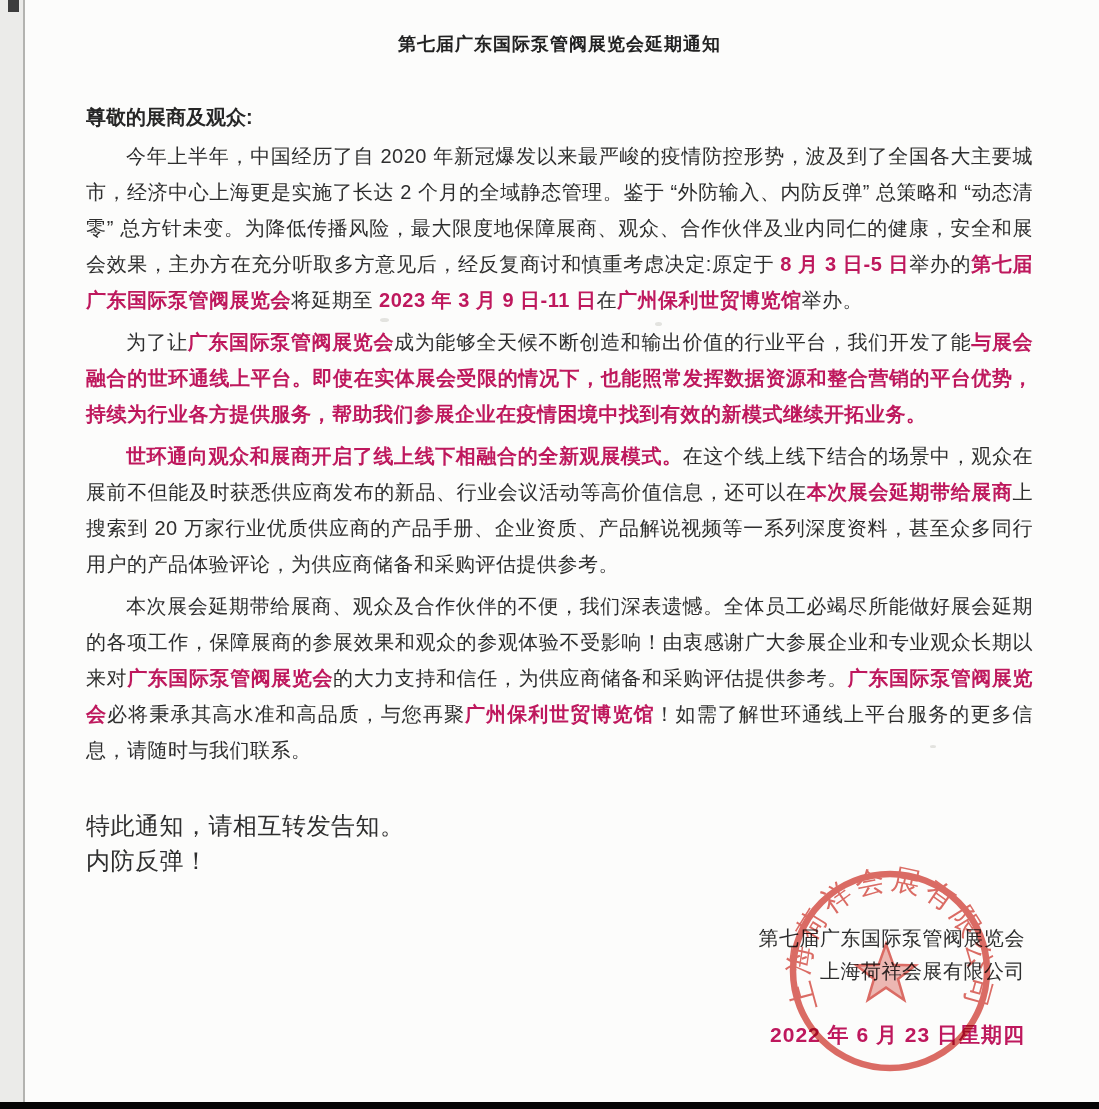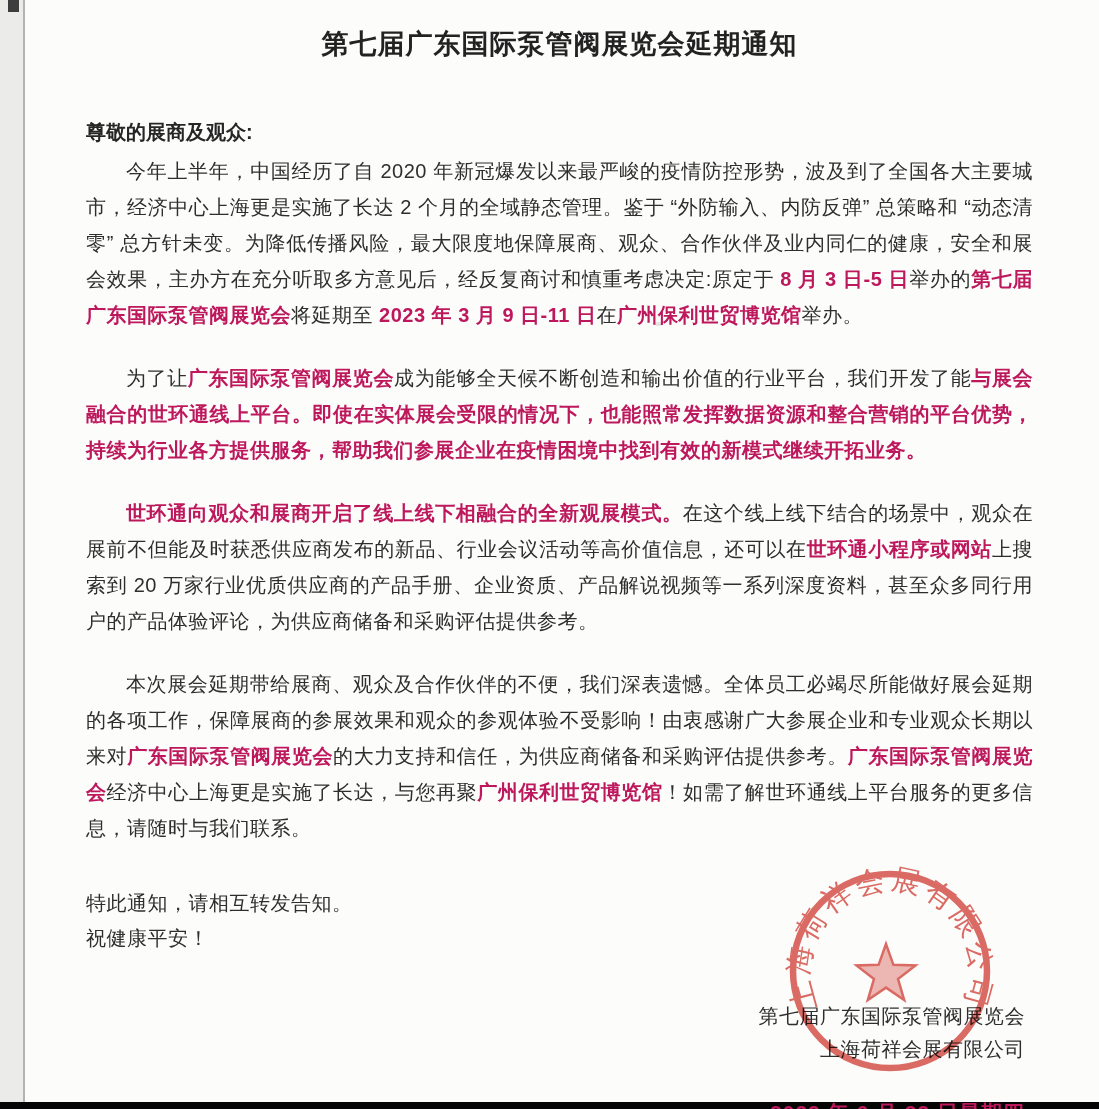--- a/index.html
+++ b/index.html
@@ -43,45 +43,45 @@
 
   .content {
     position: absolute;
     left: 0; top: 0;
     width: 1099px;
     padding: 24px 66px 0 86px;
     color: #2e2e2e;
   }
   .doc-title {
     text-align: center;
-    font-size: 27px;
+    font-size: 18px;
     font-weight: 700;
     color: #222;
     letter-spacing: 1px;
     line-height: 40px;
   }
   .salutation {
-    margin-top: 53px;
+    margin-top: 38px;
     font-size: 20px;
     font-weight: 700;
     color: #262626;
     line-height: 30px;
   }
   p.para {
     font-size: 20px;
     line-height: 36px;
     text-align: justify;
     text-indent: 2em;
-    margin-top: 27px;
+    margin-top: 6px;
     letter-spacing: 0.5px;
   }
   p.para:first-of-type { margin-top: 6px; }
   .b { font-weight: 700; color: #be185d; }
   p.closing {
-    font-size: 20px;
+    font-size: 24px;
     line-height: 35px;
     margin-top: 0;
     letter-spacing: 0.5px;
   }
   p.closing.first { margin-top: 40px; }
   .sig {
     margin-top: 44px;
     text-align: right;
     font-size: 20px;
     line-height: 33px;
@@ -117,25 +117,25 @@
   <div class="speck s2"></div>
   <div class="speck s4"></div>
 
   <div class="content">
     <h1 class="doc-title">第七届广东国际泵管阀展览会延期通知</h1>
 
     <div class="salutation">尊敬的展商及观众:</div>
 
     <p class="para"><span>今年上半年，中国经历了自 2020 年新冠爆发以来最严峻的疫情防控形势，波及到了全国各大主要城市，经济中心上海更是实施了长达 2 个月的全域静态管理。鉴于 “外防输入、内防反弹” 总策略和 “动态清零” 总方针未变。为降低传播风险，最大限度地保障展商、观众、合作伙伴及业内同仁的健康，安全和展会效果，主办方在充分听取多方意见后，经反复商讨和慎重考虑决定:原定于 </span><span class="b">8 月 3 日-5 日</span><span>举办的</span><span class="b">第七届广东国际泵管阀展览会</span><span>将延期至 </span><span class="b">2023 年 3 月 9 日-11 日</span><span>在</span><span class="b">广州保利世贸博览馆</span><span>举办。</span></p>
     <p class="para"><span>为了让</span><span class="b">广东国际泵管阀展览会</span><span>成为能够全天候不断创造和输出价值的行业平台，我们开发了能</span><span class="b">与展会融合的世环通线上平台。即使在实体展会受限的情况下，也能照常发挥数据资源和整合营销的平台优势，持续为行业各方提供服务，帮助我们参展企业在疫情困境中找到有效的新模式继续开拓业务。</span></p>
-    <p class="para"><span class="b">世环通向观众和展商开启了线上线下相融合的全新观展模式。</span><span>在这个线上线下结合的场景中，观众在展前不但能及时获悉供应商发布的新品、行业会议活动等高价值信息，还可以在</span><span class="b">世环通小程序或网站</span><span>上搜索到 20 万家行业优质供应商的产品手册、企业资质、产品解说视频等一系列深度资料，甚至众多同行用户的产品体验评论，为供应商储备和采购评估提供参考。</span></p>
-    <p class="para"><span>本次展会延期带给展商、观众及合作伙伴的不便，我们深表遗憾。全体员工必竭尽所能做好展会延期的各项工作，保障展商的参展效果和观众的参观体验不受影响！由衷感谢广大参展企业和专业观众长期以来对</span><span class="b">广东国际泵管阀展览会</span><span>的大力支持和信任，为供应商储备和采购评估提供参考。</span><span class="b">广东国际泵管阀展览会</span><span>经济中心上海更是实施了长达，与您再聚</span><span class="b">广州保利世贸博览馆</span><span>！如需了解世环通线上平台服务的更多信息，请随时与我们联系。</span></p>
+    <p class="para"><span class="b">世环通向观众和展商开启了线上线下相融合的全新观展模式。</span><span>在这个线上线下结合的场景中，观众在展前不但能及时获悉供应商发布的新品、行业会议活动等高价值信息，还可以在</span><span class="b">本次展会延期带给展商</span><span>上搜索到 20 万家行业优质供应商的产品手册、企业资质、产品解说视频等一系列深度资料，甚至众多同行用户的产品体验评论，为供应商储备和采购评估提供参考。</span></p>
+    <p class="para"><span>本次展会延期带给展商、观众及合作伙伴的不便，我们深表遗憾。全体员工必竭尽所能做好展会延期的各项工作，保障展商的参展效果和观众的参观体验不受影响！由衷感谢广大参展企业和专业观众长期以来对</span><span class="b">广东国际泵管阀展览会</span><span>的大力支持和信任，为供应商储备和采购评估提供参考。</span><span class="b">广东国际泵管阀展览会</span><span>必将秉承其高水准和高品质，与您再聚</span><span class="b">广州保利世贸博览馆</span><span>！如需了解世环通线上平台服务的更多信息，请随时与我们联系。</span></p>
 
     <p class="closing first">特此通知，请相互转发告知。</p>
-    <p class="closing">祝健康平安！</p>
+    <p class="closing">内防反弹！</p>
 
     <div class="sig">
       <div>第七届广东国际泵管阀展览会</div>
       <div>上海荷祥会展有限公司</div>
       <div class="b sig-date">2022 年 6 月 23 日星期四</div>
     </div>
   </div>
 
   <div class="stamp">
     <svg viewBox="-105 -105 210 210" width="210" height="210" xmlns="http://www.w3.org/2000/svg">

